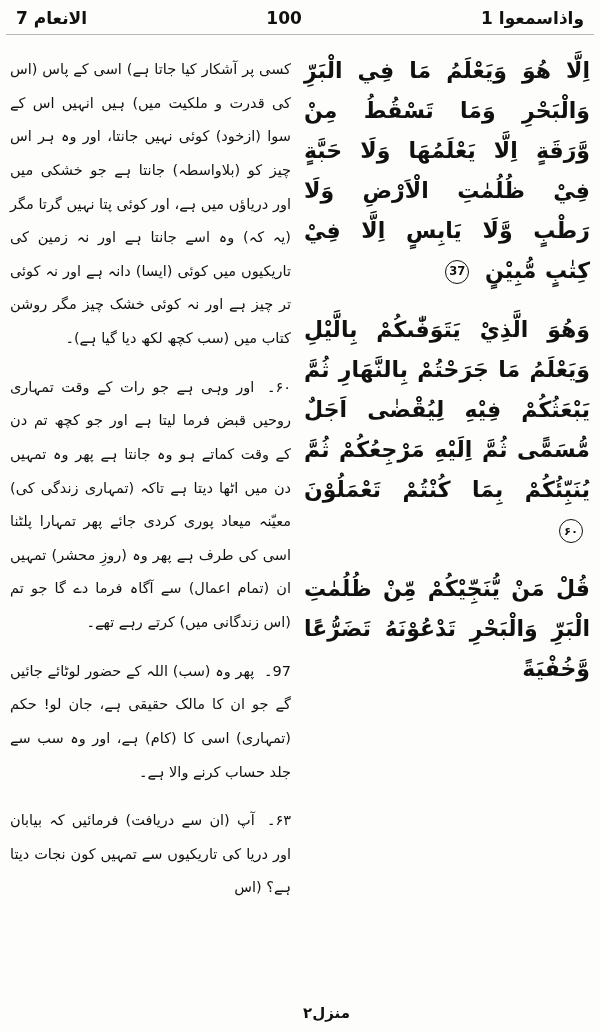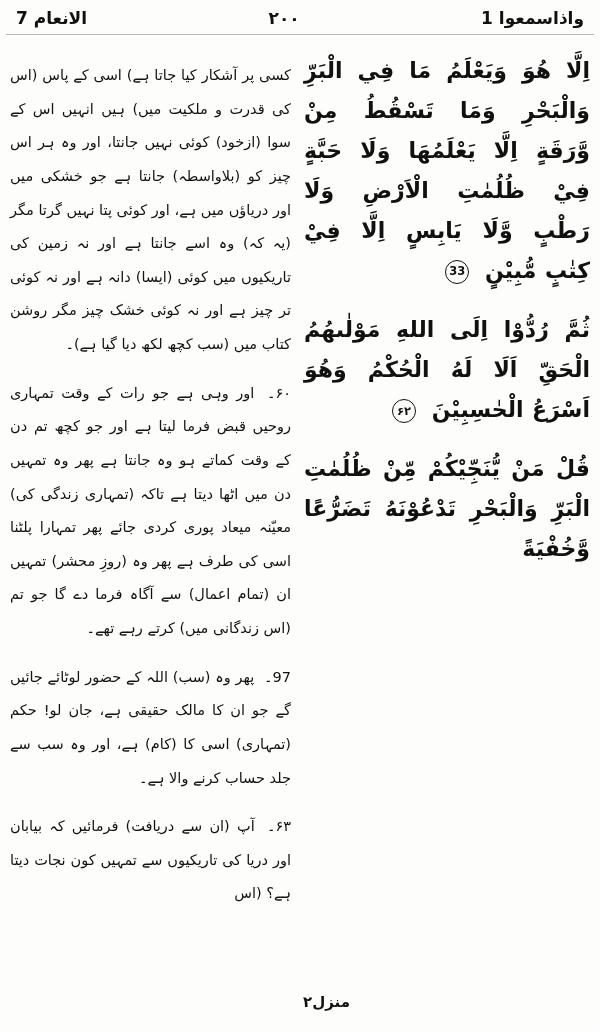--- a/index.html
+++ b/index.html
@@ -63,54 +63,54 @@
     line-height: 1;
     vertical-align: middle;
     margin-inline-start: 7px;
   }
   .urdu-col {
     flex: 1 1 auto;
     font-size: 14.5px;
     line-height: 2.32;
     text-align: justify;
   }
-  .urdu-para { margin: 8px 0 15px 0; }
+  .urdu-para { margin: 2px 0 15px 0; }
   .para-marker { margin-inline-end: 5px; white-space: nowrap; }
   
   .footer {
     position: absolute;
-    bottom: 21px;
+    bottom: 10px;
     right: 250px;
     font-size: 15px;
     font-weight: bold;
     margin-left: 39px;
   }
 </style>
 </head>
 <body>
 
 <div class="page">
 
   <div class="header">
     <span class="h-item">واذاسمعوا 1</span>
-    <span class="h-item">۲۰۰</span>
+    <span class="h-item">100</span>
     <span class="h-item">الانعام 7</span>
   </div>
   <div class="header-rule"></div>
 
   <div class="body">
 
     <section class="arabic-col">
       <div class="verse">
         <span>اِلَّا هُوَ وَيَعْلَمُ مَا فِي الْبَرِّ وَالْبَحْرِ وَمَا تَسْقُطُ مِنْ وَّرَقَةٍ اِلَّا يَعْلَمُهَا وَلَا حَبَّةٍ فِيْ ظُلُمٰتِ الْاَرْضِ وَلَا رَطْبٍ وَّلَا يَابِسٍ اِلَّا فِيْ كِتٰبٍ مُّبِيْنٍ</span>
-        <span class="verse-num">33</span>
+        <span class="verse-num">37</span>
       </div>
       <div class="verse">
-        <span>ثُمَّ رُدُّوْا اِلَى اللهِ مَوْلٰىهُمُ الْحَقِّ اَلَا لَهُ الْحُكْمُ وَهُوَ اَسْرَعُ الْحٰسِبِيْنَ</span>
-        <span class="verse-num">۶۲</span>
+        <span>وَهُوَ الَّذِيْ يَتَوَفّٰىكُمْ بِالَّيْلِ وَيَعْلَمُ مَا جَرَحْتُمْ بِالنَّهَارِ ثُمَّ يَبْعَثُكُمْ فِيْهِ لِيُقْضٰى اَجَلٌ مُّسَمًّى ثُمَّ اِلَيْهِ مَرْجِعُكُمْ ثُمَّ يُنَبِّئُكُمْ بِمَا كُنْتُمْ تَعْمَلُوْنَ</span>
+        <span class="verse-num">۶۰</span>
       </div>
       <div class="verse">
         <span>قُلْ مَنْ يُّنَجِّيْكُمْ مِّنْ ظُلُمٰتِ الْبَرِّ وَالْبَحْرِ تَدْعُوْنَهُ تَضَرُّعًا وَّخُفْيَةً</span>
       </div>
     </section>
 
     <section class="urdu-col">
       <p class="urdu-para">
         <span class="para-text">کسی پر آشکار کیا جاتا ہے) اسی کے پاس (اس کی قدرت و ملکیت میں) ہیں انہیں اس کے سوا (ازخود) کوئی نہیں جانتا، اور وہ ہر اس چیز کو (بلاواسطہ) جانتا ہے جو خشکی میں اور دریاؤں میں ہے، اور کوئی پتا نہیں گرتا مگر (یہ کہ) وہ اسے جانتا ہے اور نہ زمین کی تاریکیوں میں کوئی (ایسا) دانہ ہے اور نہ کوئی تر چیز ہے اور نہ کوئی خشک چیز مگر روشن کتاب میں (سب کچھ لکھ دیا گیا ہے)۔</span>
       </p>

